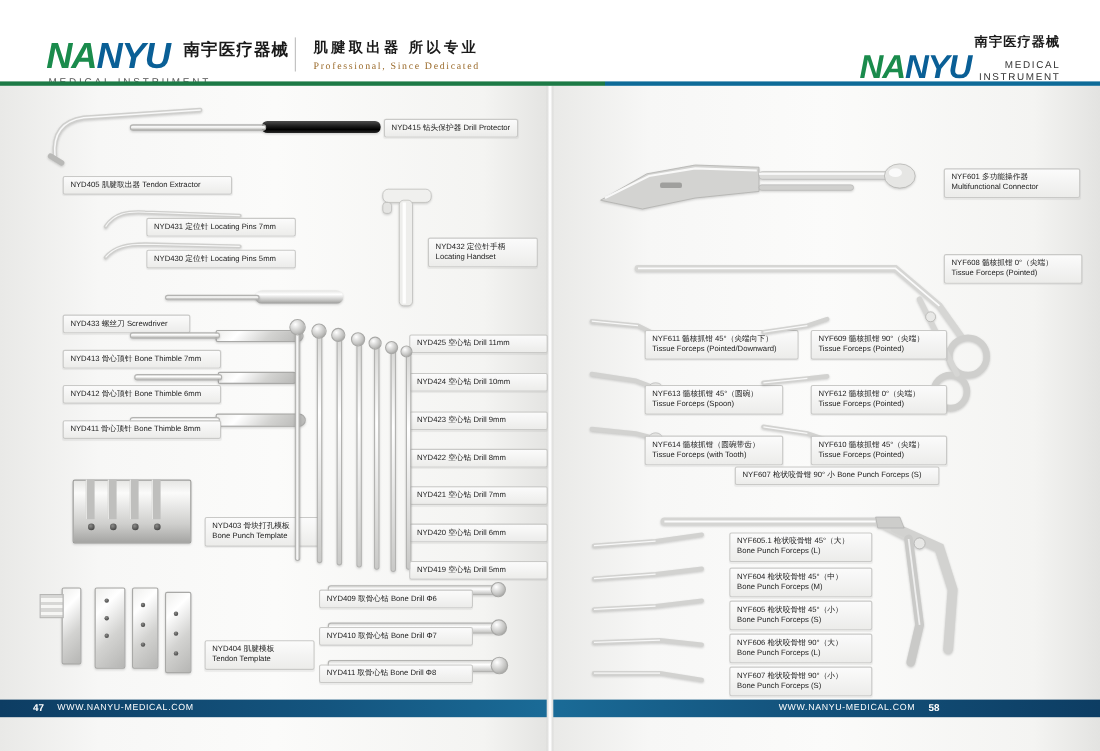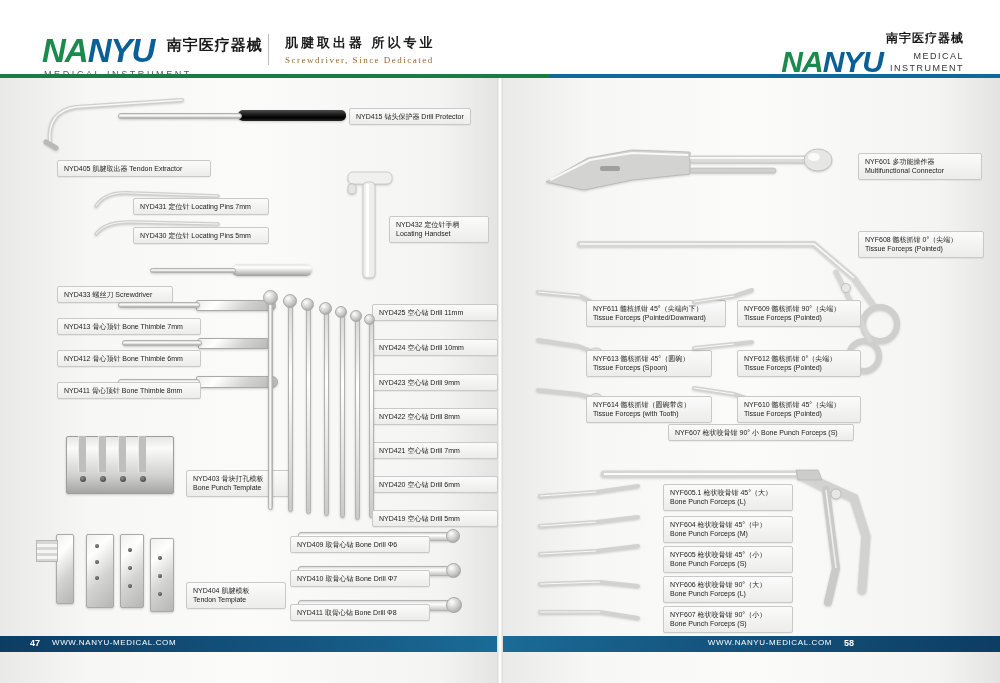--- a/index.html
+++ b/index.html
@@ -50,21 +50,21 @@
     font-size:9px;color:#555;letter-spacing:2.6px;margin-top:2px;margin-left:2px;
   }
   .slogan{
     position:absolute;left:268px;top:34px;
     border-left:1px solid #bdbdbd;padding-left:16px;
   }
   .slogan .cn{font-size:13px;color:#1a1a1a;letter-spacing:3px;font-weight:bold;}
   .slogan .en{font-size:9px;color:#9a6a2a;letter-spacing:1.5px;margin-top:3px;font-family:"Liberation Serif",serif;}
   .logo-right .cn{font-size:12px;color:#1a1a1a;letter-spacing:1px;font-weight:bold;}
   .logo-right .mi{font-size:9px;color:#333;letter-spacing:1.5px;line-height:1.3;margin-top:2px;}
-  .logo-right .rowline{display:flex;align-items:center;justify-content:flex-end;gap:7px;}
+  .logo-right .rowline{display:flex;align-items:flex-end;justify-content:flex-end;gap:7px;}
 
   
   .footer{
     position:absolute;left:0;top:636px;width:884px;height:24px;
   }
   .foot-bar-left{
     position:absolute;left:0;top:0;width:497px;height:16px;
     background:linear-gradient(to right,#0d3d63 0%,#14557f 60%,#1a6b97 100%);
   }
   .foot-bar-right{
@@ -145,21 +145,21 @@
 
   <div class="header">
     <div class="logo-left">
       <span class="nanyu-word"><span class="n1">NA</span><span class="n2">NYU</span></span>
       <span class="cn">南宇医疗器械</span>
       <div class="sub">MEDICAL INSTRUMENT</div>
     </div>
 
     <div class="slogan">
       <div class="cn">肌腱取出器  所以专业</div>
-      <div class="en">Screwdriver, Since Dedicated</div>
+      <div class="en">Professional, Since Dedicated</div>
     </div>
 
     <div class="logo-right">
       <div class="cn">南宇医疗器械</div>
       <div class="rowline">
         <span class="nanyu-word" style="font-size:30px"><span class="n1">NA</span><span class="n2">NYU</span></span>
         <span class="mi">
           <span>MEDICAL</span><br>
           <span>INSTRUMENT</span>
         </span>

